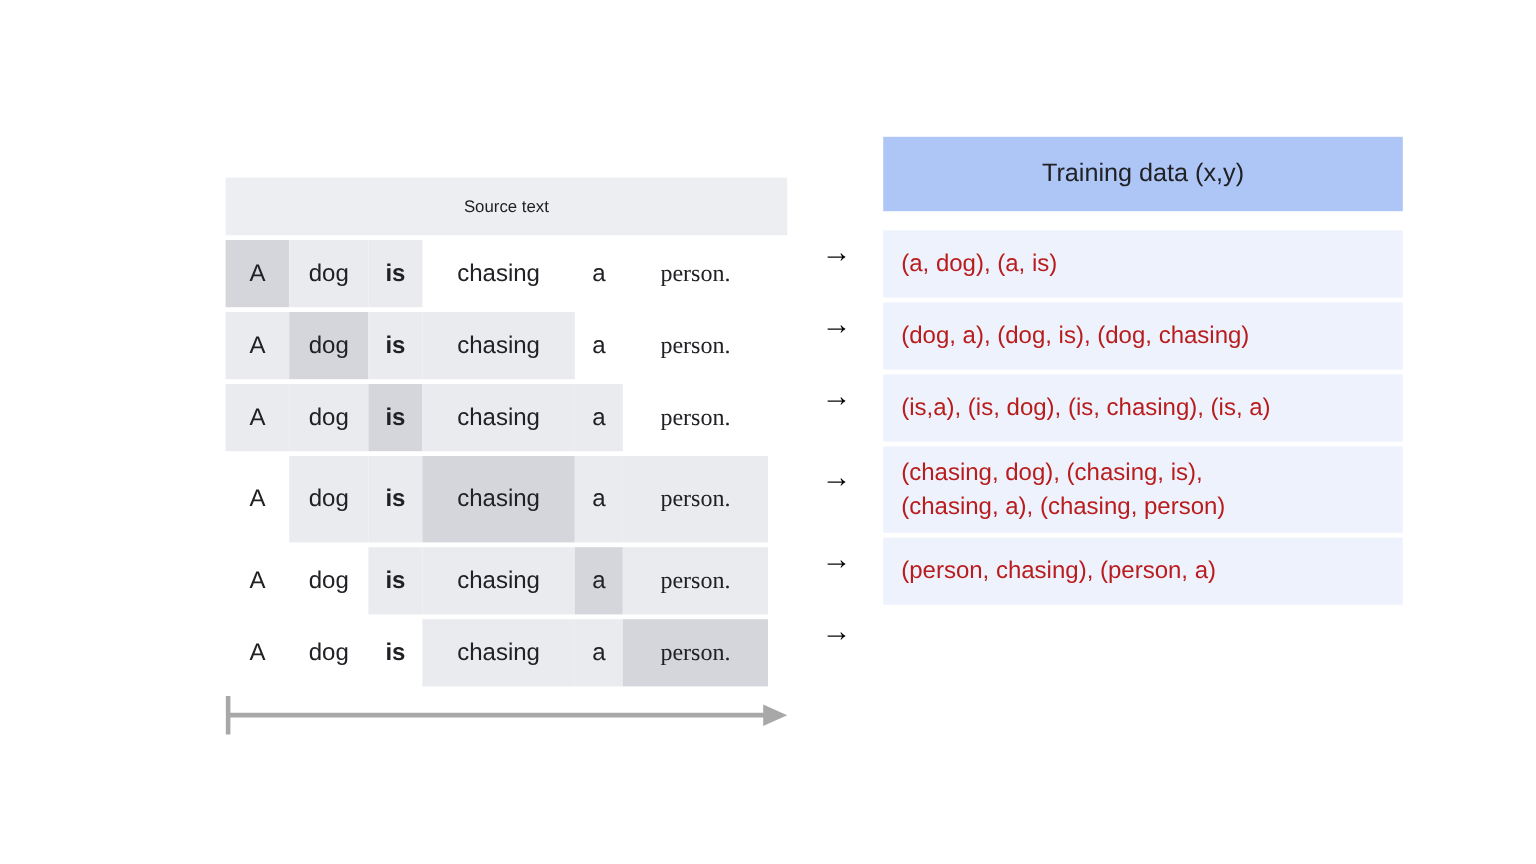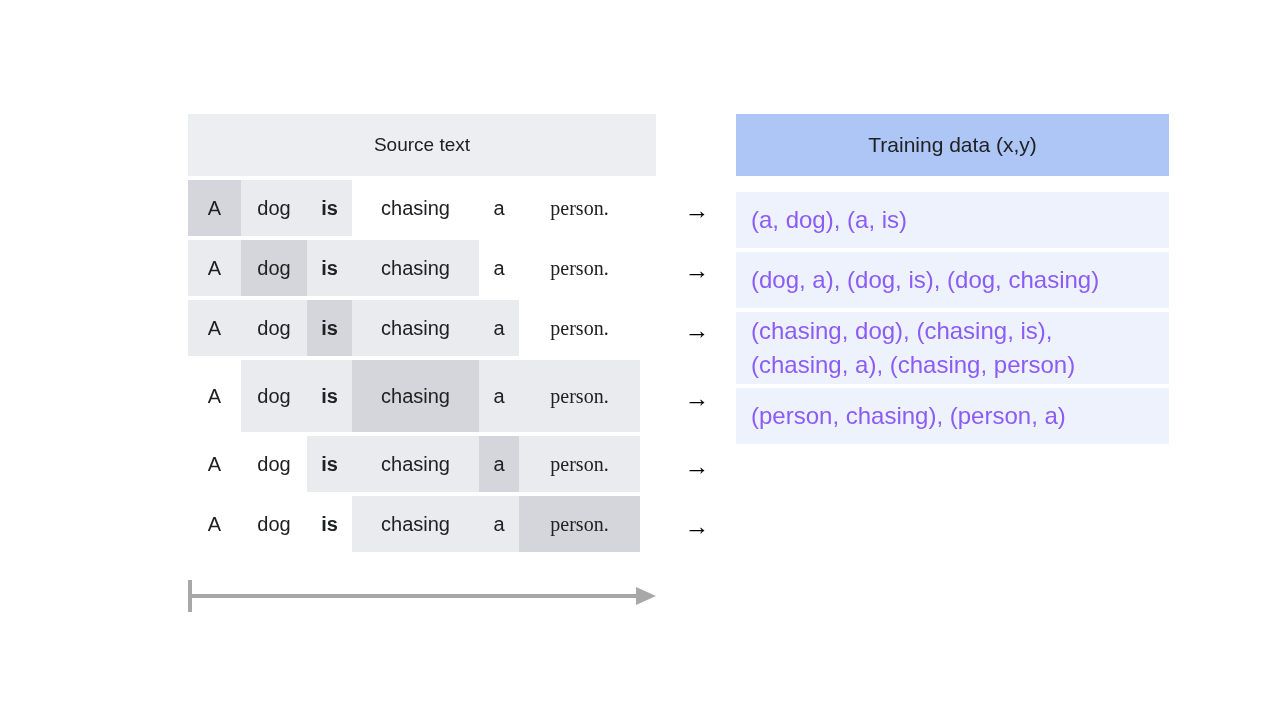--- a/index.html
+++ b/index.html
@@ -22,28 +22,29 @@
   }
 
   
   .source-panel {
     position: absolute;
     left: 188px;
     top: 114px;
     width: 468px;
   }
   .source-header {
-    height: 62px;
+    height: 48px;
     background: #eceef1;
     display: flex;
     align-items: center;
     justify-content: center;
-    font-size: 19px;
-    color: #202124;
-    margin-bottom: 4px;
+    font-size: 14px;
+    color: #202124;
+    margin-bottom: 4px;
+    margin-top: 34px;
   }
   .sent-row {
     display: flex;
     align-items: stretch;
     height: 56px;
     margin-bottom: 4px;
   }
   .sent-row.tall {
     height: 72px;
   }
@@ -103,22 +104,22 @@
     color: #202124;
     margin-bottom: 16px;
   }
   .train-row {
     height: 56px;
     background: #eef2fd;
     display: flex;
     align-items: center;
     padding-left: 15px;
     box-sizing: border-box;
-    font-size: 24px;
-    color: #8b5cf6;
+    font-size: 20px;
+    color: #b91c1c;
     margin-bottom: 4px;
     white-space: pre-line;
     line-height: 1.42;
   }
   .train-row.tall { height: 72px; }
 
   
   .axis {
     position: absolute;
     left: 188px;
@@ -197,20 +198,21 @@
     <div class="arrow-cell tall">→</div>
     <div class="arrow-cell">→</div>
     <div class="arrow-cell">→</div>
   </div>
 
   <div class="train-panel">
     <div class="train-header">Training data (x,y)</div>
 
     <div class="train-row">(a, dog), (a, is)</div>
     <div class="train-row">(dog, a), (dog, is), (dog, chasing)</div>
+    <div class="train-row">(is,a), (is, dog), (is, chasing), (is, a)</div>
     <div class="train-row tall">(chasing, dog), (chasing, is),
 (chasing, a), (chasing, person)</div>
     <div class="train-row">(person, chasing), (person, a)</div>
   </div>
 
   <div class="axis">
     <svg width="470" height="40" viewBox="0 0 470 40">
       <line x1="2" y1="4" x2="2" y2="36" stroke="#a8a8a8" stroke-width="4"></line>
       <line x1="2" y1="20" x2="452" y2="20" stroke="#a8a8a8" stroke-width="4"></line>
       <polygon points="448,11 468,20 448,29" fill="#a8a8a8"></polygon>

